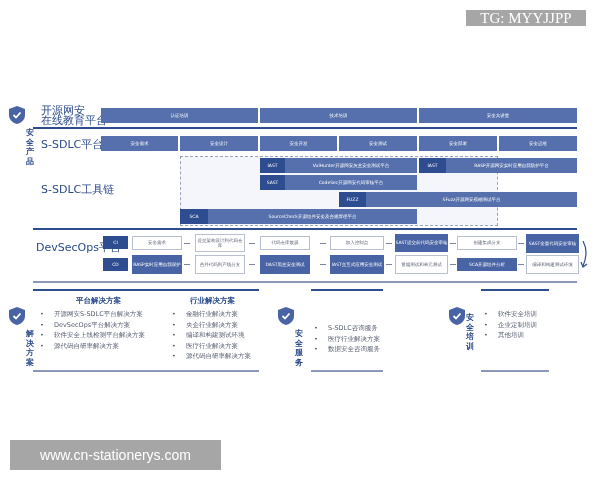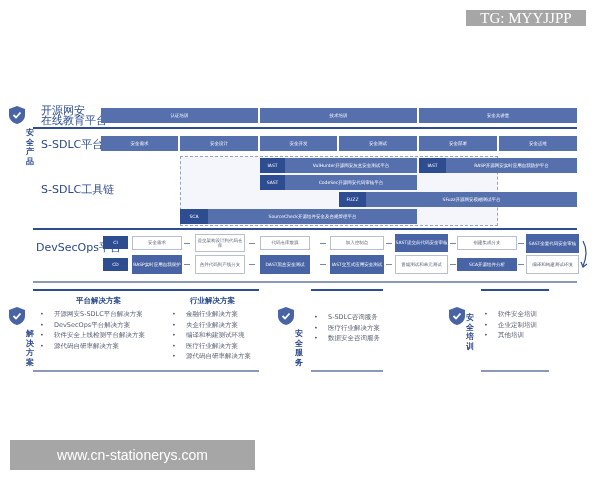--- a/index.html
+++ b/index.html
@@ -18,21 +18,21 @@
   .box-b { background: #4864a4; color: #ffffff; font-size: 4.5px; display: flex; align-items: center; justify-content: center; text-align: center; line-height: 5.5px; }
   .conn { background: #7d879e; height: 1px; width: 6px; }
   .h2 { color: #2b4a8c; font-weight: bold; font-size: 7.5px; }
   .li { color: #555c6e; font-size: 6.5px; line-height: 10.5px; white-space: nowrap; }
   .li::before { content: "•"; display: inline-block; width: 14px; color: #555c6e; }
 </style>
 </head>
 <body>
 
 <div class="abs wm" style="left:466px;top:10px;width:120px;height:16px;font-size:15px;font-family:Liberation Serif, serif;">TG: MYYJJPP</div>
-<div class="abs wm" style="left:10px;top:440px;width:245px;height:30px;font-size:14px;">www.cn-stationerys.com</div>
+<div class="abs wm" style="left:10px;top:440px;width:211px;height:30px;font-size:14px;">www.cn-stationerys.com</div>
 
 <svg class="abs shield" style="left:9px;top:106px;" viewBox="0 0 16 18">
     <path d="M8 0 L16 3 L16 9 C16 14 12 17 8 18 C4 17 0 14 0 9 L0 3 Z" fill="#4864a4"></path>
     <path d="M4.5 9 L7 11.5 L11.5 6.5" stroke="#fff" stroke-width="1.8" fill="none"></path>
   </svg>
 <div class="abs vlabel" style="left:11px;top:128px;">安全产品</div>
 
 <div class="abs rowlabel" style="left:41px;top:106px;">
   <div>开源网安</div>
   <div>在线教育平台</div>
@@ -132,21 +132,21 @@
   <div class="li">源代码自研率解决方案</div>
 </div>
 <div class="abs rule-light" style="left:33px;top:370px;width:226px;"></div>
 
 <div class="abs rule" style="left:311px;top:289px;width:72px;"></div>
 <svg class="abs shield" style="left:278px;top:307px;" viewBox="0 0 16 18">
     <path d="M8 0 L16 3 L16 9 C16 14 12 17 8 18 C4 17 0 14 0 9 L0 3 Z" fill="#4864a4"></path>
     <path d="M4.5 9 L7 11.5 L11.5 6.5" stroke="#fff" stroke-width="1.8" fill="none"></path>
   </svg>
 <div class="abs vlabel" style="left:280px;top:329px;">安全服务</div>
-<div class="abs" style="left:314px;top:312px;">
+<div class="abs" style="left:314px;top:323px;">
   <div class="li">S-SDLC咨询服务</div>
   <div class="li">医疗行业解决方案</div>
   <div class="li">数据安全咨询服务</div>
 </div>
 <div class="abs rule-light" style="left:311px;top:370px;width:72px;"></div>
 
 <div class="abs rule" style="left:481px;top:289px;width:68px;"></div>
 <svg class="abs shield" style="left:449px;top:307px;" viewBox="0 0 16 18">
     <path d="M8 0 L16 3 L16 9 C16 14 12 17 8 18 C4 17 0 14 0 9 L0 3 Z" fill="#4864a4"></path>
     <path d="M4.5 9 L7 11.5 L11.5 6.5" stroke="#fff" stroke-width="1.8" fill="none"></path>

